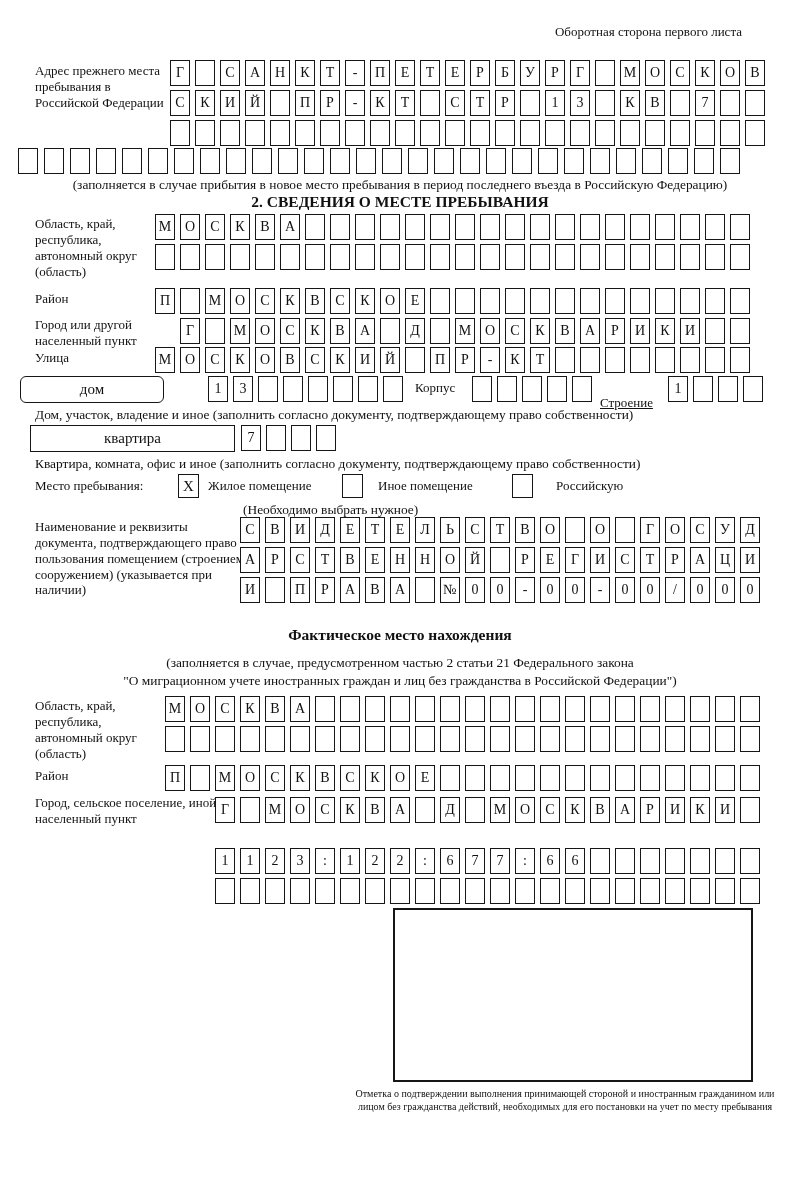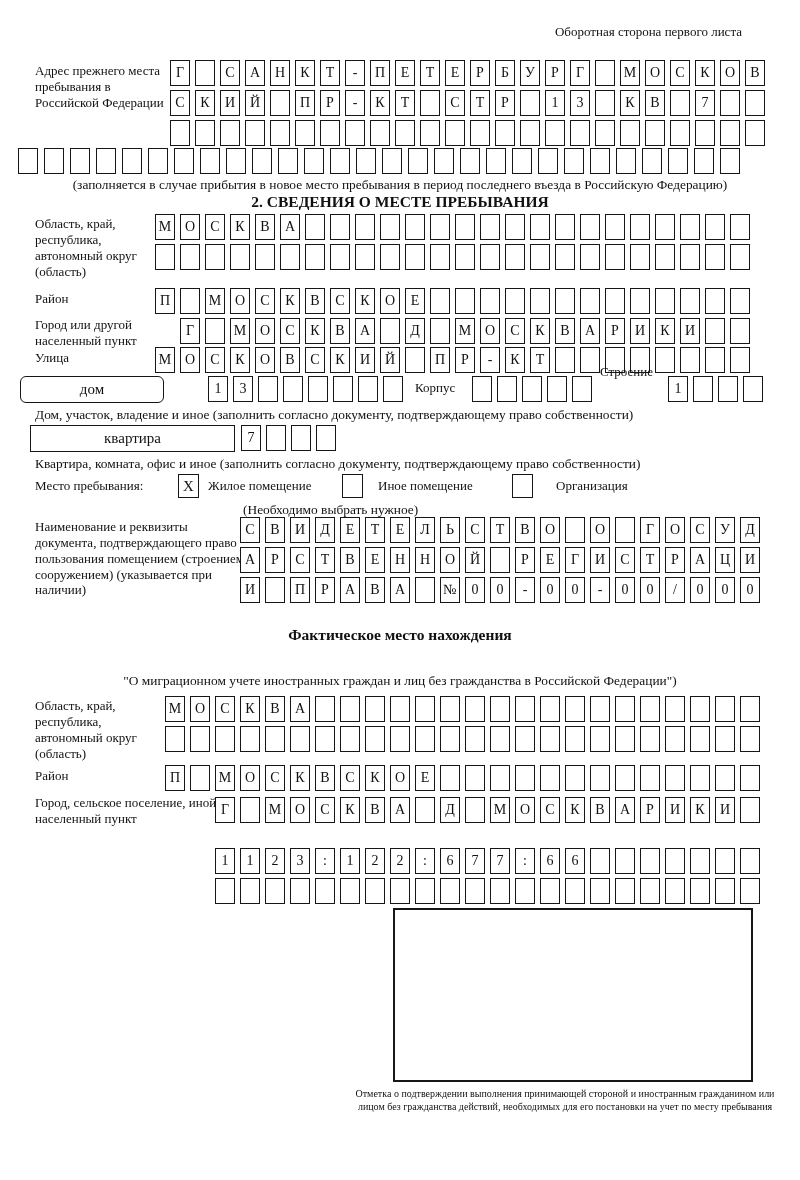--- a/index.html
+++ b/index.html
@@ -295,21 +295,21 @@
       <div class="cell"></div>
     </div>
   <div class="abs lbl" style="left:415px;top:380px;">Корпус</div>
   <div class="abs grid" style="left:472px;top:376px;">
       <div class="cell"></div>
       <div class="cell"></div>
       <div class="cell"></div>
       <div class="cell"></div>
       <div class="cell"></div>
     </div>
-  <div class="abs lbl" style="left:600px;top:364px;">Строение</div>
+  <div class="abs lbl" style="left:600px;top:395px;text-decoration:underline;">Строение</div>
   <div class="abs grid" style="left:668px;top:376px;">
       <div class="cell">1</div>
       <div class="cell"></div>
       <div class="cell"></div>
       <div class="cell"></div>
     </div>
   <div class="abs note" style="left:35px;top:407px;">Дом, участок, владение и иное (заполнить согласно документу, подтверждающему право собственности)</div>
 
   <div class="abs wbox" style="left:30px;top:425px;width:205px;">квартира</div>
   <div class="abs grid" style="left:241px;top:425px;">
@@ -319,21 +319,21 @@
       <div class="cell"></div>
     </div>
   <div class="abs note" style="left:35px;top:456px;">Квартира, комната, офис и иное (заполнить согласно документу, подтверждающему право собственности)</div>
 
   <div class="abs lbl" style="left:35px;top:478px;">Место пребывания:</div>
   <div class="abs cbx" style="left:178px;top:474px;">X</div>
   <div class="abs lbl" style="left:208px;top:478px;">Жилое помещение</div>
   <div class="abs cbx" style="left:342px;top:474px;"></div>
   <div class="abs lbl" style="left:378px;top:478px;">Иное помещение</div>
   <div class="abs cbx" style="left:512px;top:474px;"></div>
-  <div class="abs lbl" style="left:556px;top:478px;">Организация</div>
+  <div class="abs lbl" style="left:556px;top:478px;">Российскую</div>
   <div class="abs note" style="left:243px;top:502px;">(Необходимо выбрать нужное)</div>
 
   <div class="abs lbl" style="left:35px;top:519px;width:215px;">Наименование и реквизиты документа, подтверждающего право пользования помещением (строением, сооружением) (указывается при наличии)</div>
   <div class="abs gridcol" style="left:240px;top:517px;">
     <div class="grid">
         <div class="cell">С</div>
         <div class="cell">В</div>
         <div class="cell">И</div>
         <div class="cell">Д</div>
         <div class="cell">Е</div>
@@ -396,20 +396,21 @@
         <div class="cell">0</div>
         <div class="cell">0</div>
         <div class="cell">/</div>
         <div class="cell">0</div>
         <div class="cell">0</div>
         <div class="cell">0</div>
       </div>
   </div>
 
   <div class="abs title ctr" style="left:0;top:626px;width:100%;">Фактическое место нахождения</div>
+  <div class="abs note ctr" style="left:0;top:655px;width:100%;">(заполняется в случае, предусмотренном частью 2 статьи 21 Федерального закона</div>
   <div class="abs note ctr" style="left:0;top:673px;width:100%;">"О миграционном учете иностранных граждан и лиц без гражданства в Российской Федерации")</div>
 
   <div class="abs lbl" style="left:35px;top:698px;width:130px;">Область, край, республика, автономный округ (область)</div>
   <div class="abs gridcol" style="left:165px;top:696px;">
     <div class="grid">
         <div class="cell">М</div>
         <div class="cell">О</div>
         <div class="cell">С</div>
         <div class="cell">К</div>
         <div class="cell">В</div>

